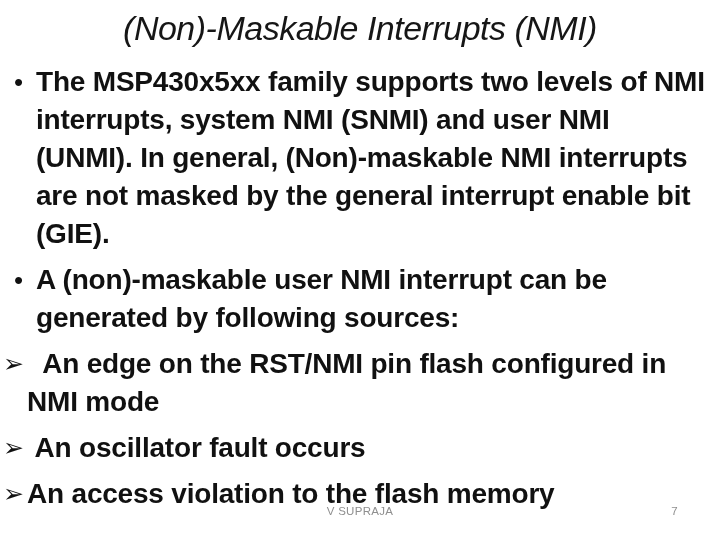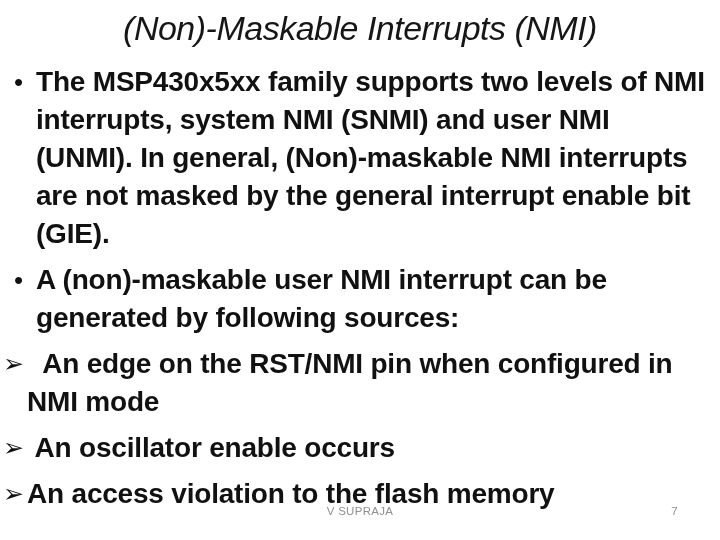--- a/index.html
+++ b/index.html
@@ -98,27 +98,27 @@
     </div>
 
     <div class="item dot">
       <span class="marker">•</span>
       <span class="text">A (non)-maskable user NMI interrupt can be
 generated by following sources:</span>
     </div>
 
     <div class="item arrow">
       <span class="marker">➢</span>
-      <span class="text">  An edge on the RST/NMI pin when configured in
+      <span class="text">  An edge on the RST/NMI pin flash configured in
 NMI mode</span>
     </div>
 
     <div class="item arrow">
       <span class="marker">➢</span>
-      <span class="text"> An oscillator enable occurs</span>
+      <span class="text"> An oscillator fault occurs</span>
     </div>
 
     <div class="item arrow">
       <span class="marker">➢</span>
       <span class="text">An access violation to the flash memory</span>
     </div>
 
   </div>
 
   <div class="footer">

